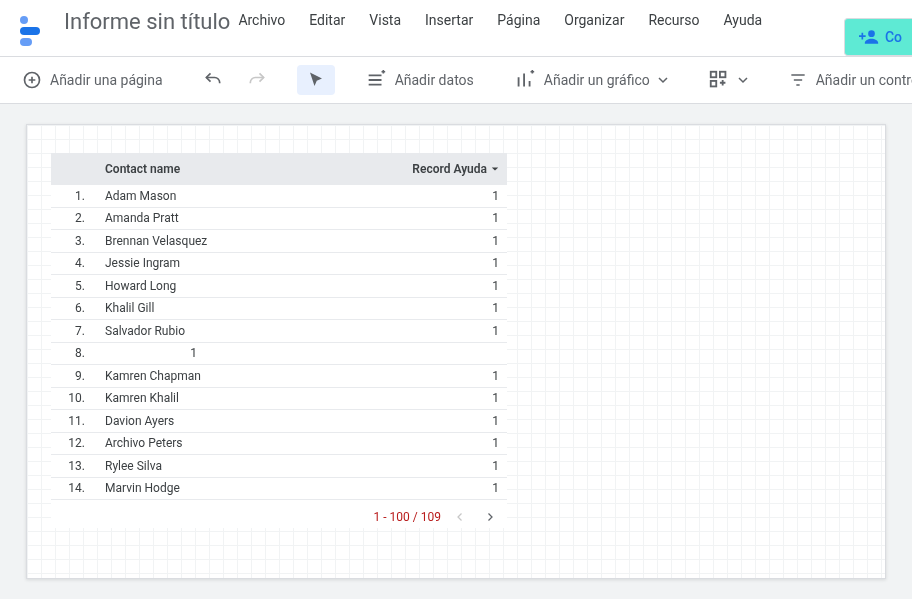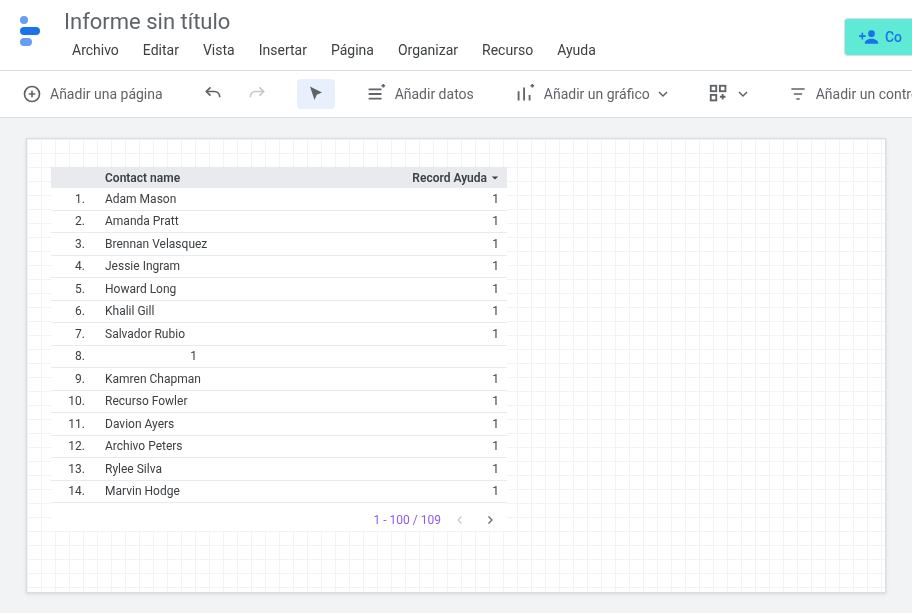--- a/index.html
+++ b/index.html
@@ -19,21 +19,21 @@
   }
   .logo {
     width: 36px;
     height: 36px;
     margin-right: 12px;
     margin-top: 4px;
   }
   .title-area {
     flex: 1;
     display: flex;
-    flex-direction: column;
+    flex-direction: row;
   }
   .doc-title {
     font-size: 22px;
     color: #5f6368;
     font-weight: 400;
     line-height: 28px;
     margin-bottom: 2px;
   }
   .menubar {
     display: flex;
@@ -118,40 +118,40 @@
   .chart-table {
     width: 456px;
     background: #fff;
     font-size: 12px;
     color: #3c4043;
   }
   .ct-head {
     display: flex;
     background: #e8eaed;
     font-weight: 600;
-    height: 21px;
+    height: 32px;
     align-items: center;
   }
   .col-idx { width: 44px; text-align: right; padding-right: 10px; }
   .col-name { flex: 1; padding-left: 10px; }
   .col-count { width: 110px; text-align: right; padding-right: 8px; display:flex; align-items:center; justify-content:flex-end; gap:4px;}
   .ct-row {
     display: flex;
     border-bottom: 1px solid #e8eaed;
     height: 22.5px;
     align-items: center;
   }
   .pager {
     display: flex;
     justify-content: flex-end;
     align-items: center;
     gap: 8px;
     padding: 6px 6px 0 0;
     font-size: 12px;
-    color: #8b5cf6;
+    color: #b91c1c;
   }
   .pg-btn {
     width: 22px;
     height: 22px;
     display: flex;
     align-items: center;
     justify-content: center;
     cursor: pointer;
     color: #5f6368;
   }
@@ -339,21 +339,21 @@
             <div class="col-idx">8.</div>
             <div class="col-count">1</div>
           </div>
           <div class="ct-row">
             <div class="col-idx">9.</div>
             <div class="col-name">Kamren Chapman</div>
             <div class="col-count">1</div>
           </div>
           <div class="ct-row">
             <div class="col-idx">10.</div>
-            <div class="col-name">Recurso Fowler</div>
+            <div class="col-name">Kamren Khalil</div>
             <div class="col-count">1</div>
           </div>
           <div class="ct-row">
             <div class="col-idx">11.</div>
             <div class="col-name">Davion Ayers</div>
             <div class="col-count">1</div>
           </div>
           <div class="ct-row">
             <div class="col-idx">12.</div>
             <div class="col-name">Archivo Peters</div>

